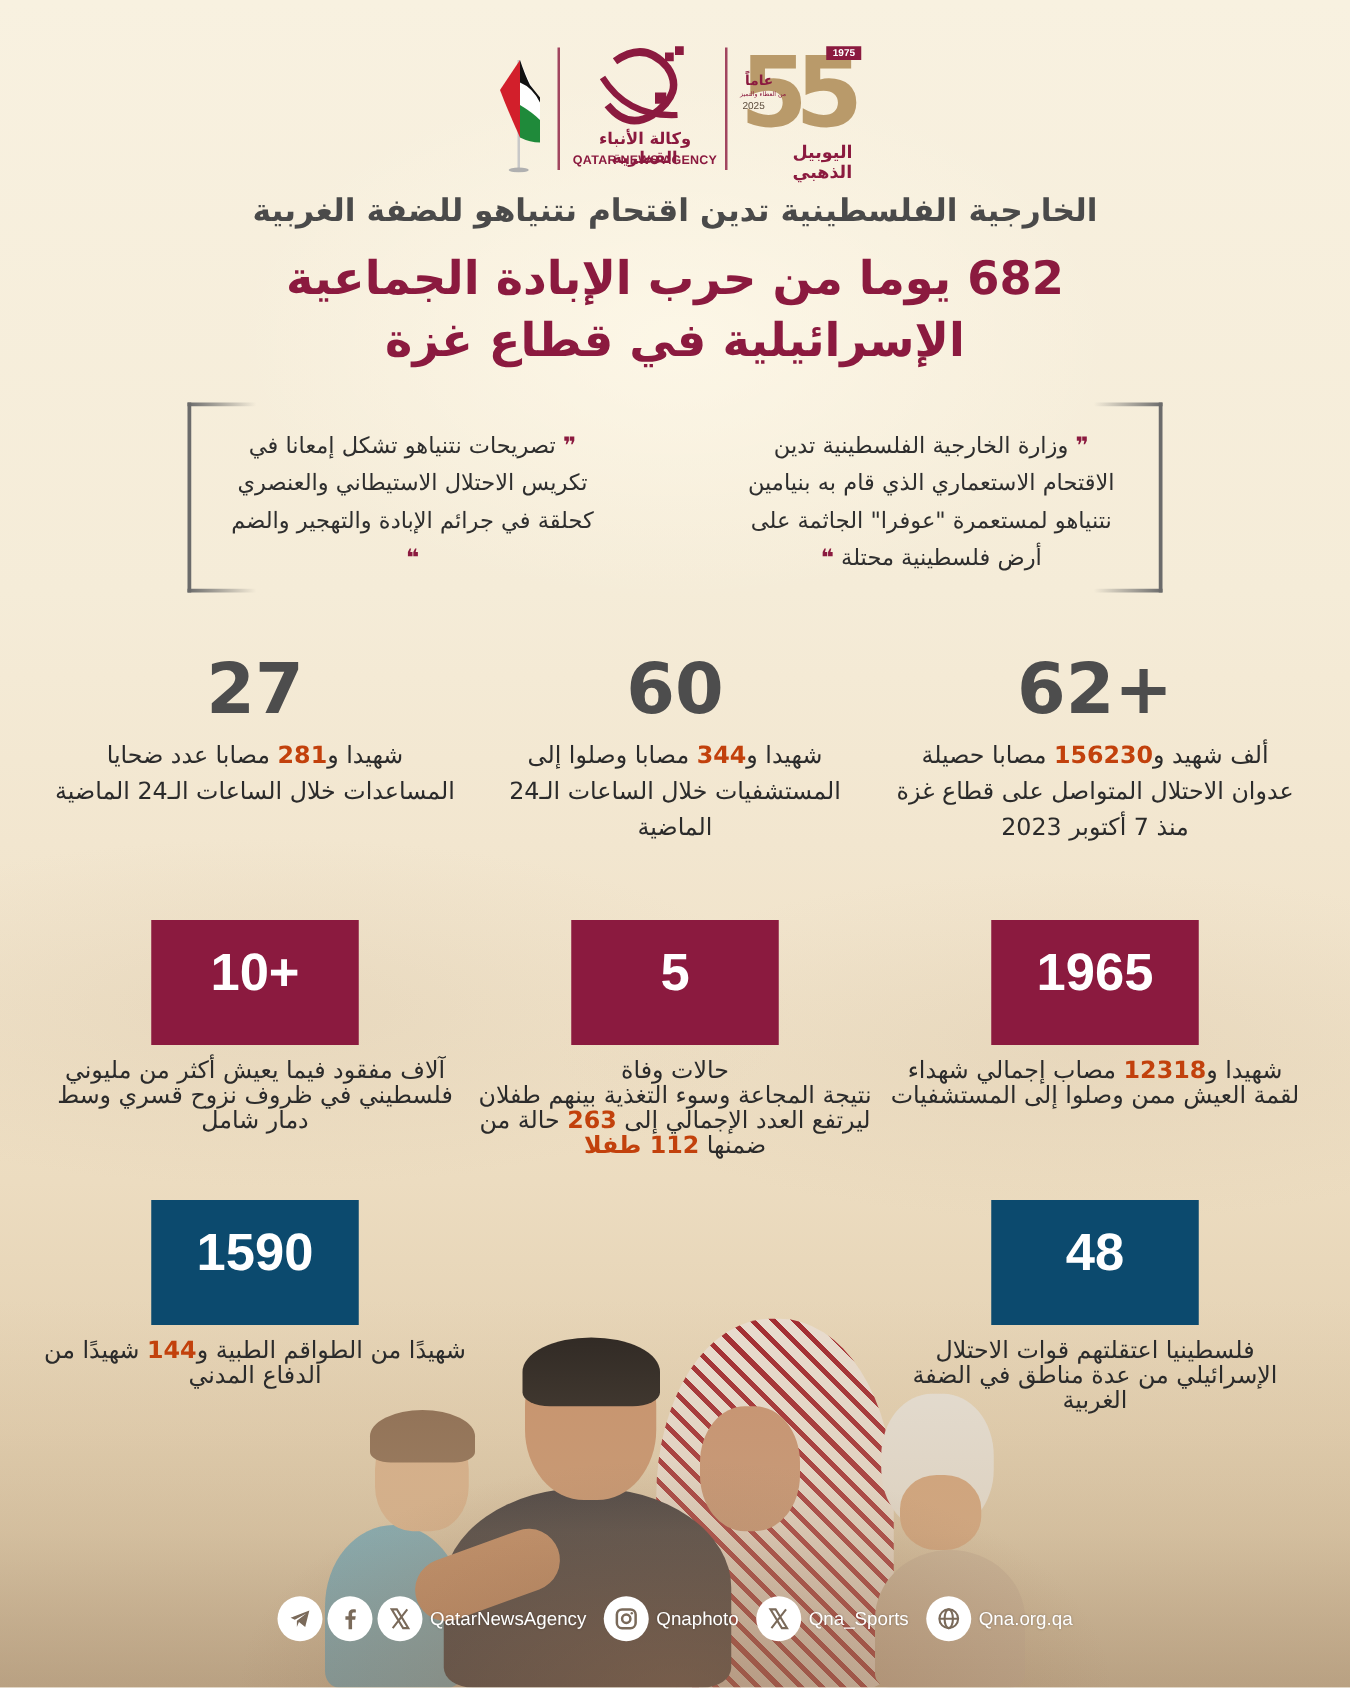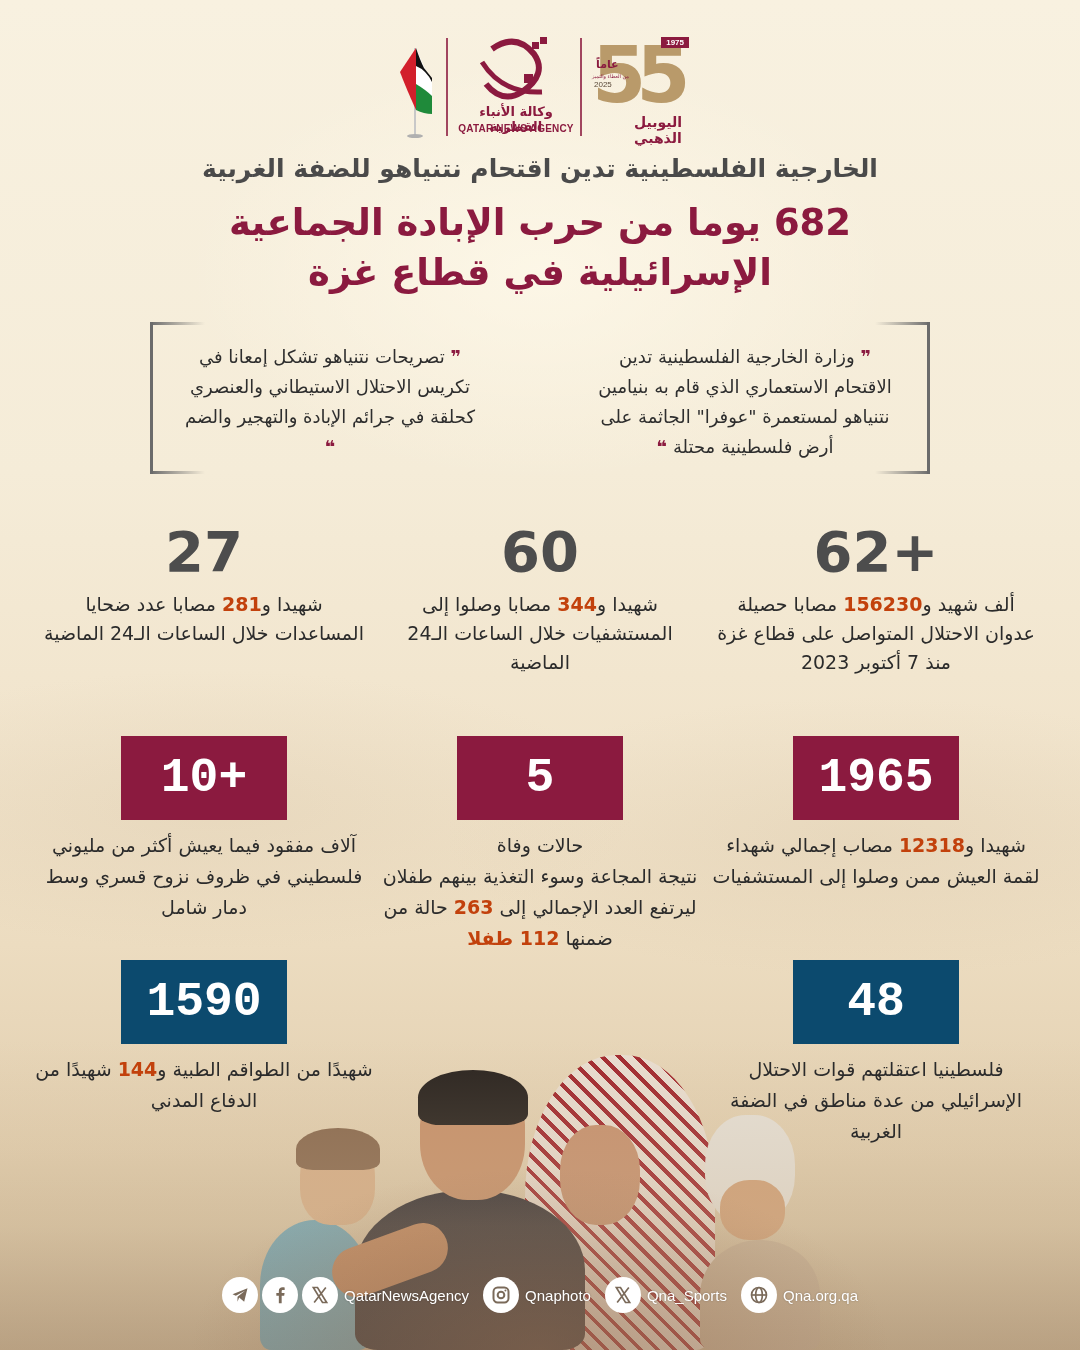--- a/index.html
+++ b/index.html
@@ -49,24 +49,24 @@
     .quote.q-left { left: 30px; width: 300px; }
     .qmark { color: #8b1a3f; font-weight: bold; font-size: 18px; }
 
     
     .stat { position: absolute; width: 320px; text-align: center; direction: rtl; }
     .stat .big { font-size: 56px; font-weight: bold; color: #4d4d4d; line-height: 60px; font-family: "DejaVu Sans", sans-serif; direction: ltr; }
     .stat .desc { font-size: 19px; line-height: 29px; color: #2b2b2b; margin-top: 8px; }
     .hl { color: #c2410c; font-weight: bold; }
 
     .boxstat { position: absolute; width: 340px; text-align: center; direction: rtl; }
-    .numbox { display: inline-block; width: 166px; height: 84px; line-height: 84px; color: #fff; font-size: 48px; font-weight: bold; direction: ltr; font-family: Liberation Mono, monospace; }
+    .numbox { display: inline-block; width: 166px; height: 100px; line-height: 84px; color: #fff; font-size: 42px; font-weight: bold; direction: ltr; font-family: Liberation Sans, sans-serif; }
     .numbox.maroon { background: #8b1a3f; }
     .numbox.gray { background: #0c4a6e; }
-    .boxstat .desc { font-size: 19px; line-height: 31px; color: #2b2b2b; margin-top: 10px; }
+    .boxstat .desc { font-size: 19px; line-height: 20px; color: #2b2b2b; margin-top: 10px; }
 
     
     .photo { position: absolute; left: 0; top: 1040px; width: 1080px; height: 310px; overflow: hidden; }
     .photo .haze { position: absolute; left: 0; top: 0; width: 1080px; height: 310px;
       background: radial-gradient(ellipse 500px 260px at 50% 100%, rgba(150,110,80,0.45), rgba(0,0,0,0) 70%),
                   linear-gradient(180deg, rgba(241,228,204,0) 0%, rgba(200,175,140,0.3) 60%, rgba(160,130,100,0.4) 100%); }
     .figure { position: absolute; border-radius: 50% 50% 10% 10%; }
     .f-boy-left-head { left: 300px; top: 95px; width: 75px; height: 90px; background: #d8b08a; border-radius: 45% 45% 40% 40%; }
     .f-boy-left-hair { left: 296px; top: 88px; width: 84px; height: 42px; background: #8a6a50; border-radius: 50% 50% 20% 20%; }
     .f-boy-left-body { left: 260px; top: 180px; width: 110px; height: 130px; background: #6fa6b8; }

